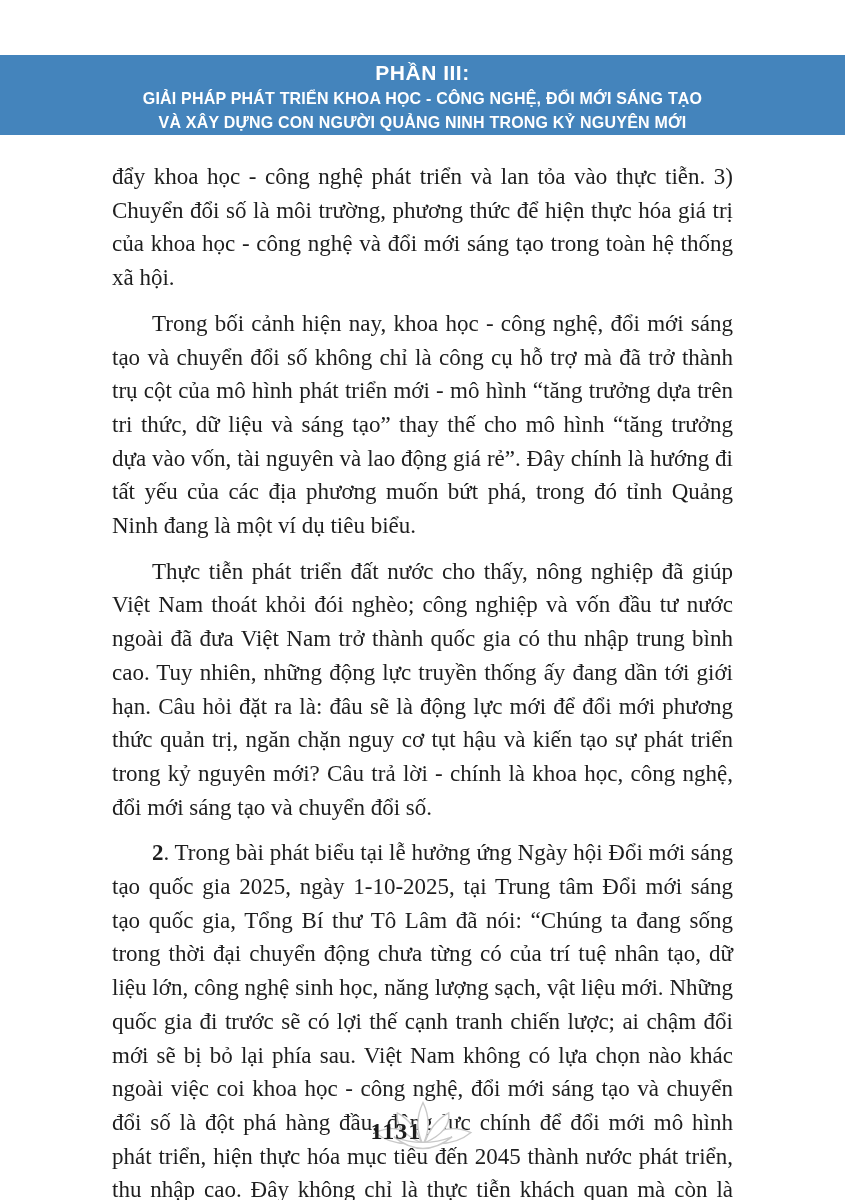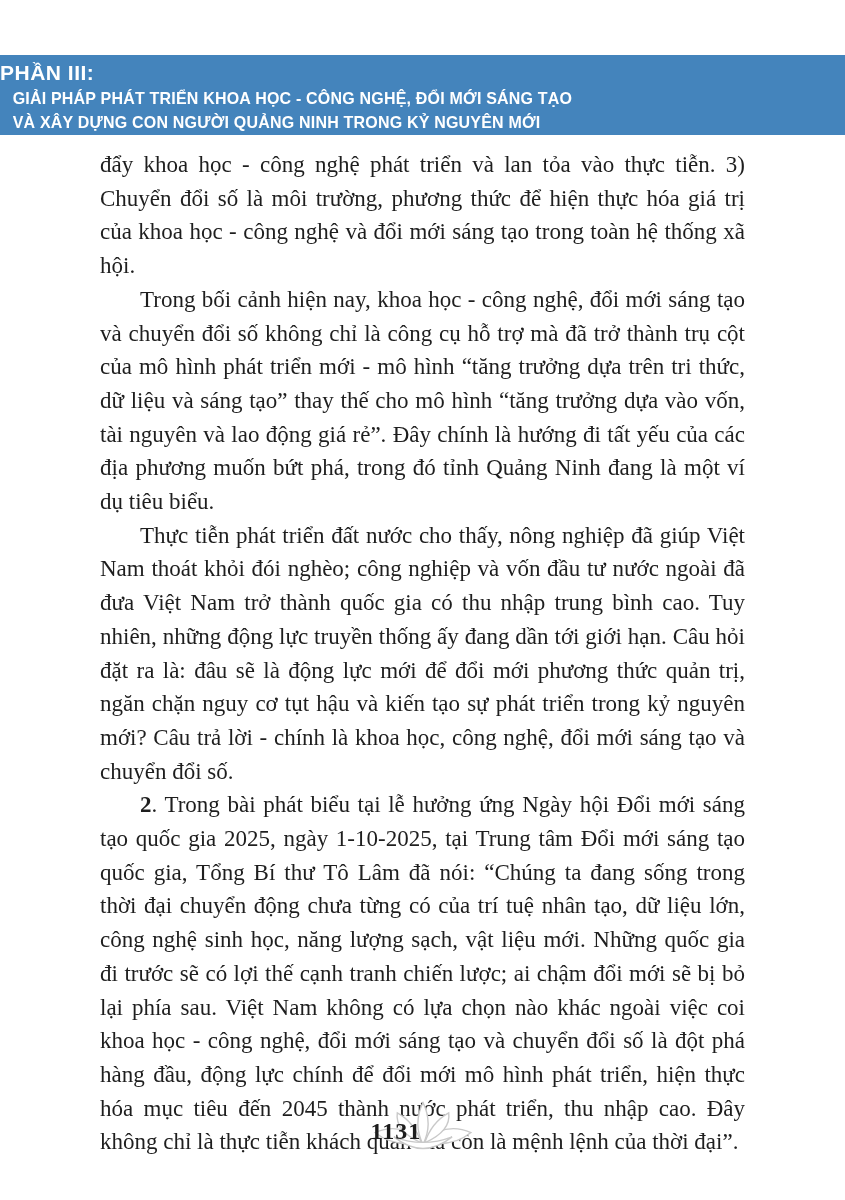--- a/index.html
+++ b/index.html
@@ -11,20 +11,21 @@
     font-family: "Liberation Serif", "DejaVu Serif", serif;
   }
 
   
   .banner {
     position: absolute;
     top: 55px; left: 0; right: 0;
     height: 80px;
     background: var(--banner-blue, #4484BC);
     color: var(--banner-text, #ffffff);
+    text-align: center;
     font-family: "Liberation Sans", sans-serif;
     box-sizing: border-box;
     padding-top: 5px;
   }
   .banner-title {
     font-size: 21px;
     font-weight: 700;
     letter-spacing: 0.5px;
     line-height: 26px;
   }
@@ -40,21 +41,21 @@
   .page-text {
     position: absolute;
     top: 148px;
     left: 100px;
     width: 645px;
     font-size: 23px;
     line-height: 33.7px;
     color: #1e1e1e;
     text-align: justify;
   }
-  .page-text p { margin: 0; }
+  .page-text p { margin: 12px; }
   .page-text p.indent { text-indent: 40px; }
   .lead-num { font-weight: 700; }
 
   
   .footer {
     position: absolute;
     top: 1100px; left: 0; right: 0;
     display: flex;
     justify-content: center;
   }

